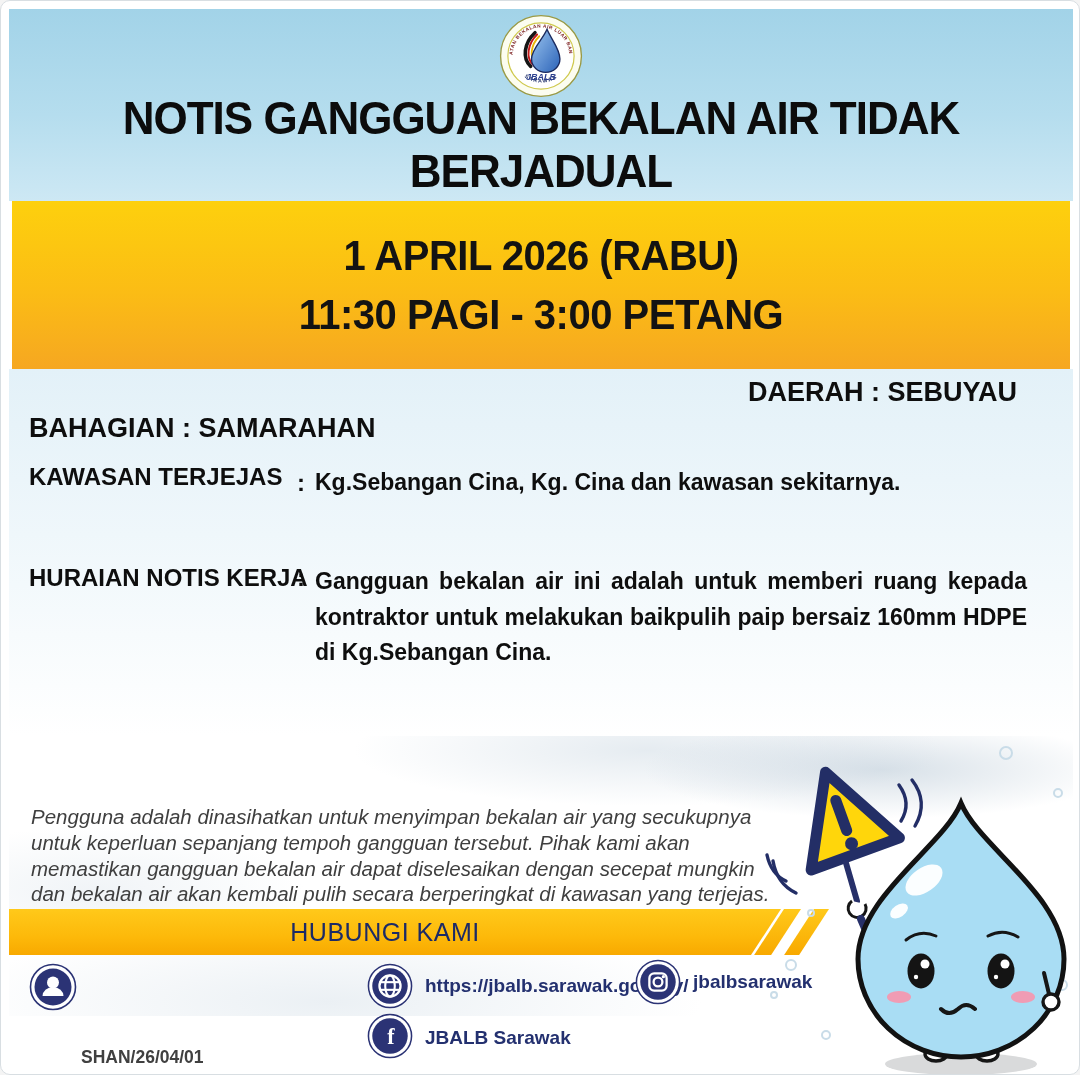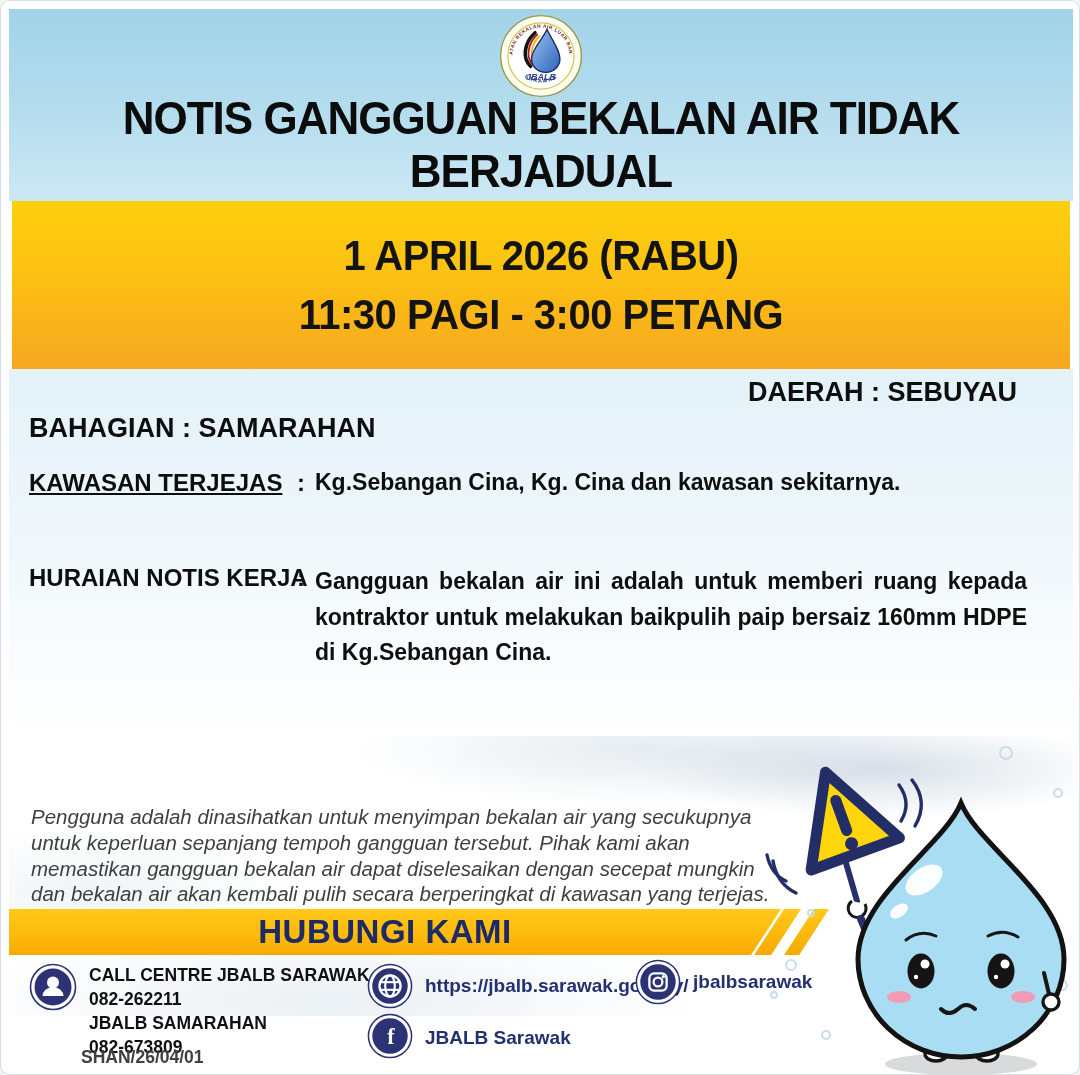--- a/index.html
+++ b/index.html
@@ -55,21 +55,21 @@
     position:absolute;top:68px;left:22px;width:760px;
     font-size:20.5px;font-style:italic;font-weight:500;color:#3f3f3f;line-height:1.26;
   }
   
   .hubungi-bar{
     position:absolute;top:908px;left:8px;width:782px;height:46px;
     background:linear-gradient(180deg,#ffc91a 0%,#fdb90a 60%,#f8a900 100%);
     clip-path:polygon(0 0,772px 0,742px 100%,0 100%);
     display:flex;align-items:center;justify-content:center;
   }
-  .hubungi-bar .txt{font-size:33px;font-weight:700;color:#1c2a66;letter-spacing:.5px;margin-right:30px;}
+  .hubungi-bar .txt{font-size:25px;font-weight:400;color:#1c2a66;letter-spacing:.5px;margin-right:30px;}
   .stripe{
     position:absolute;top:908px;height:46px;background:linear-gradient(180deg,#ffc91a,#f8a900);
     transform:skewX(-33deg);transform-origin:top left;
   }
   .stripe.s1{left:783px;width:17px;}
   .stripe.s2{left:813px;width:15px;}
   
   .contact-icon{position:absolute;width:48px;height:48px;}
   .cc-lines{position:absolute;top:962px;left:88px;width:310px;}
   .cc-lines div{font-size:17.5px;font-weight:700;color:#101010;line-height:24px;}
@@ -122,21 +122,21 @@
       <span>BAHAGIAN</span>
       <span>:</span>
       <span>SAMARAHAN</span>
     </div>
     <div class="daerah">
       <span>DAERAH</span>
       <span>:</span>
       <span>SEBUYAU</span>
     </div>
 
-    <div class="row-label" style="top:100px;text-decoration:underline;">KAWASAN TERJEJAS</div>
+    <div class="row-label" style="top:94px;">KAWASAN TERJEJAS</div>
     <div class="row-colon" style="top:100px;">:</div>
     <div class="kawasan-value">Kg.Sebangan Cina, Kg. Cina dan kawasan sekitarnya.</div>
 
     <div class="row-label" style="top:195px;text-align:center;">HURAIAN NOTIS KERJA</div>
     <div class="row-colon" style="top:195px;">:</div>
     <div class="huraian-value">Gangguan bekalan air ini adalah untuk memberi ruang kepada kontraktor untuk melakukan baikpulih paip bersaiz 160mm HDPE di Kg.Sebangan Cina.</div>
   </div>
 
   <div class="waterzone">
     <div class="advisory">Pengguna adalah dinasihatkan untuk menyimpan bekalan air yang secukupnya untuk keperluan sepanjang tempoh gangguan tersebut. Pihak kami akan memastikan gangguan bekalan air dapat diselesaikan dengan secepat mungkin dan bekalan air akan kembali pulih secara berperingkat di kawasan yang terjejas. Segala kesulitan yang timbul akibat gangguan ini adalah sangat dikesali.</div>
@@ -147,26 +147,20 @@
   </div>
   <div class="stripe s1"></div>
   <div class="stripe s2"></div>
 
   <svg class="contact-icon" style="left:28px;top:962px;" viewBox="0 0 48 48">
     <circle cx="24" cy="24" r="22.5" fill="#ffffff" stroke="#2b3375" stroke-width="1.6"></circle>
     <circle cx="24" cy="24" r="18.5" fill="#2b3375"></circle>
     <circle cx="24" cy="19.5" r="6" fill="#ffffff"></circle>
     <path d="M13.5 33 a10.5 9 0 0 1 21 0 Z" fill="#ffffff"></path>
   </svg>
-  <div class="cc-lines">
-    <div>CALL CENTRE JBALB SARAWAK</div>
-    <div>082-262211</div>
-    <div>JBALB SAMARAHAN</div>
-    <div>082-673809</div>
-  </div>
   <div class="ref-no">SHAN/26/04/01</div>
 
   <svg class="contact-icon" style="left:366px;top:962px;width:46px;height:46px;" viewBox="0 0 48 48">
     <circle cx="24" cy="24" r="22.5" fill="#ffffff" stroke="#2b3375" stroke-width="1.6"></circle>
     <circle cx="24" cy="24" r="18.5" fill="#2b3375"></circle>
     <circle cx="24" cy="24" r="11" fill="none" stroke="#ffffff" stroke-width="2.4"></circle>
     <ellipse cx="24" cy="24" rx="5" ry="11" fill="none" stroke="#ffffff" stroke-width="2.2"></ellipse>
     <line x1="13" y1="20" x2="35" y2="20" stroke="#ffffff" stroke-width="2.2"></line>
     <line x1="13" y1="28" x2="35" y2="28" stroke="#ffffff" stroke-width="2.2"></line>
   </svg>

